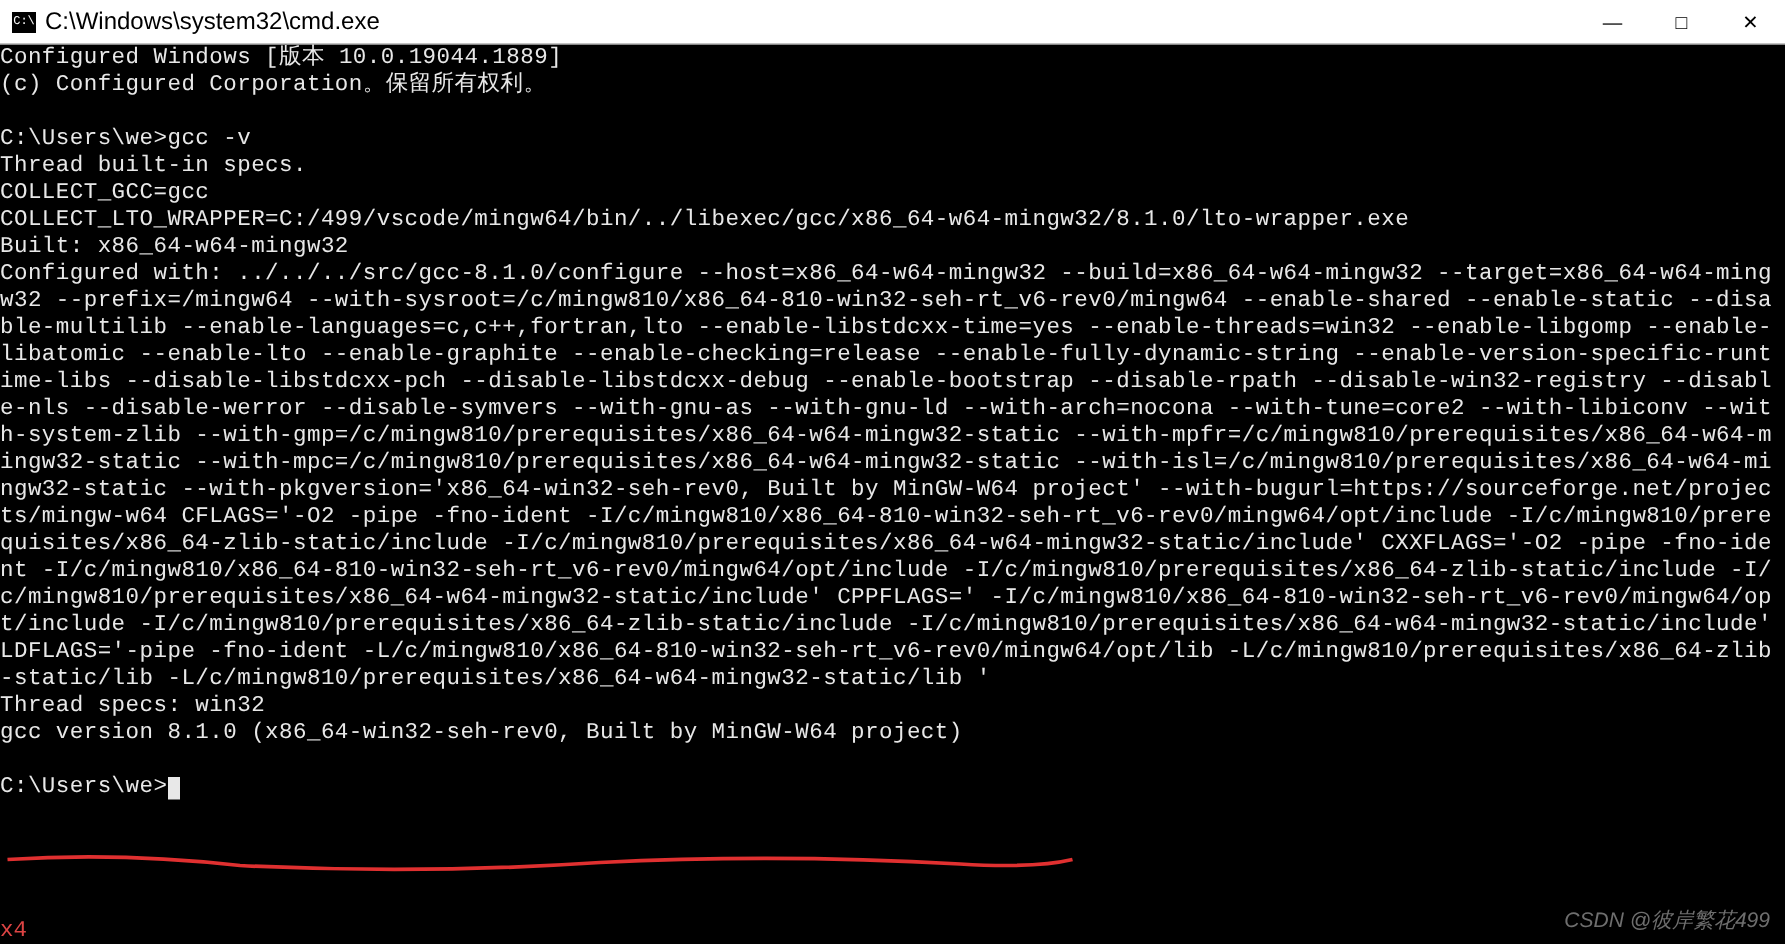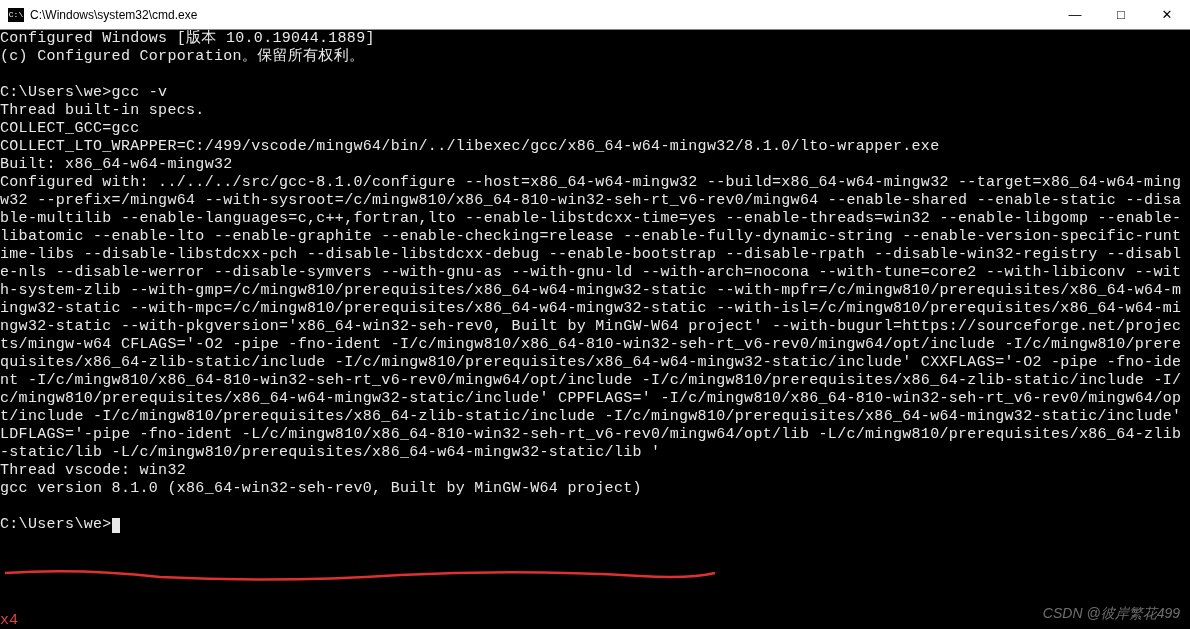--- a/index.html
+++ b/index.html
@@ -33,21 +33,21 @@
     }
     .titlebar-icon::after {
       content: "C:\\";
       color: #fff;
       font-size: 8px;
       line-height: 1;
     }
     .titlebar-text {
       flex: 1;
       font-family: "Segoe UI", sans-serif;
-      font-size: 12px;
+      font-size: 16px;
     }
     .win-controls {
       display: flex;
       height: 100%;
     }
     .win-btn {
       width: 46px;
       height: 100%;
       display: flex;
       align-items: center;
@@ -106,21 +106,21 @@
 
 <div class="terminal"><span>Configured Windows [版本 10.0.19044.1889]</span>
 <span>(c) Configured Corporation。保留所有权利。</span>
 <span></span>
 <span>C:\Users\we&gt;gcc -v</span>
 <span>Thread built-in specs.</span>
 <span>COLLECT_GCC=gcc</span>
 <span>COLLECT_LTO_WRAPPER=C:/499/vscode/mingw64/bin/../libexec/gcc/x86_64-w64-mingw32/8.1.0/lto-wrapper.exe</span>
 <span>Built: x86_64-w64-mingw32</span>
 <span>Configured with: ../../../src/gcc-8.1.0/configure --host=x86_64-w64-mingw32 --build=x86_64-w64-mingw32 --target=x86_64-w64-mingw32 --prefix=/mingw64 --with-sysroot=/c/mingw810/x86_64-810-win32-seh-rt_v6-rev0/mingw64 --enable-shared --enable-static --disable-multilib --enable-languages=c,c++,fortran,lto --enable-libstdcxx-time=yes --enable-threads=win32 --enable-libgomp --enable-libatomic --enable-lto --enable-graphite --enable-checking=release --enable-fully-dynamic-string --enable-version-specific-runtime-libs --disable-libstdcxx-pch --disable-libstdcxx-debug --enable-bootstrap --disable-rpath --disable-win32-registry --disable-nls --disable-werror --disable-symvers --with-gnu-as --with-gnu-ld --with-arch=nocona --with-tune=core2 --with-libiconv --with-system-zlib --with-gmp=/c/mingw810/prerequisites/x86_64-w64-mingw32-static --with-mpfr=/c/mingw810/prerequisites/x86_64-w64-mingw32-static --with-mpc=/c/mingw810/prerequisites/x86_64-w64-mingw32-static --with-isl=/c/mingw810/prerequisites/x86_64-w64-mingw32-static --with-pkgversion='x86_64-win32-seh-rev0, Built by MinGW-W64 project' --with-bugurl=https://sourceforge.net/projects/mingw-w64 CFLAGS='-O2 -pipe -fno-ident -I/c/mingw810/x86_64-810-win32-seh-rt_v6-rev0/mingw64/opt/include -I/c/mingw810/prerequisites/x86_64-zlib-static/include -I/c/mingw810/prerequisites/x86_64-w64-mingw32-static/include' CXXFLAGS='-O2 -pipe -fno-ident -I/c/mingw810/x86_64-810-win32-seh-rt_v6-rev0/mingw64/opt/include -I/c/mingw810/prerequisites/x86_64-zlib-static/include -I/c/mingw810/prerequisites/x86_64-w64-mingw32-static/include' CPPFLAGS=' -I/c/mingw810/x86_64-810-win32-seh-rt_v6-rev0/mingw64/opt/include -I/c/mingw810/prerequisites/x86_64-zlib-static/include -I/c/mingw810/prerequisites/x86_64-w64-mingw32-static/include' LDFLAGS='-pipe -fno-ident -L/c/mingw810/x86_64-810-win32-seh-rt_v6-rev0/mingw64/opt/lib -L/c/mingw810/prerequisites/x86_64-zlib-static/lib -L/c/mingw810/prerequisites/x86_64-w64-mingw32-static/lib '</span>
-<span>Thread vscode: win32</span>
+<span>Thread specs: win32</span>
 <span>gcc version 8.1.0 (x86_64-win32-seh-rev0, Built by MinGW-W64 project)</span>
 <span></span>
 <span>C:\Users\we&gt;</span><span class="cursor"></span></div>
 
 <svg class="underline-mark" style="left:0; top:565px;" width="720" height="20">
   <path d="M 5 8 Q 80 3 160 12 Q 280 18 400 10 Q 520 4 640 11 Q 690 14 715 8" stroke="#e03030" stroke-width="2.5" fill="none"></path>
 </svg>
 
 <div class="watermark">CSDN @彼岸繁花499</div>
 <div class="editor-tag">x4</div>

